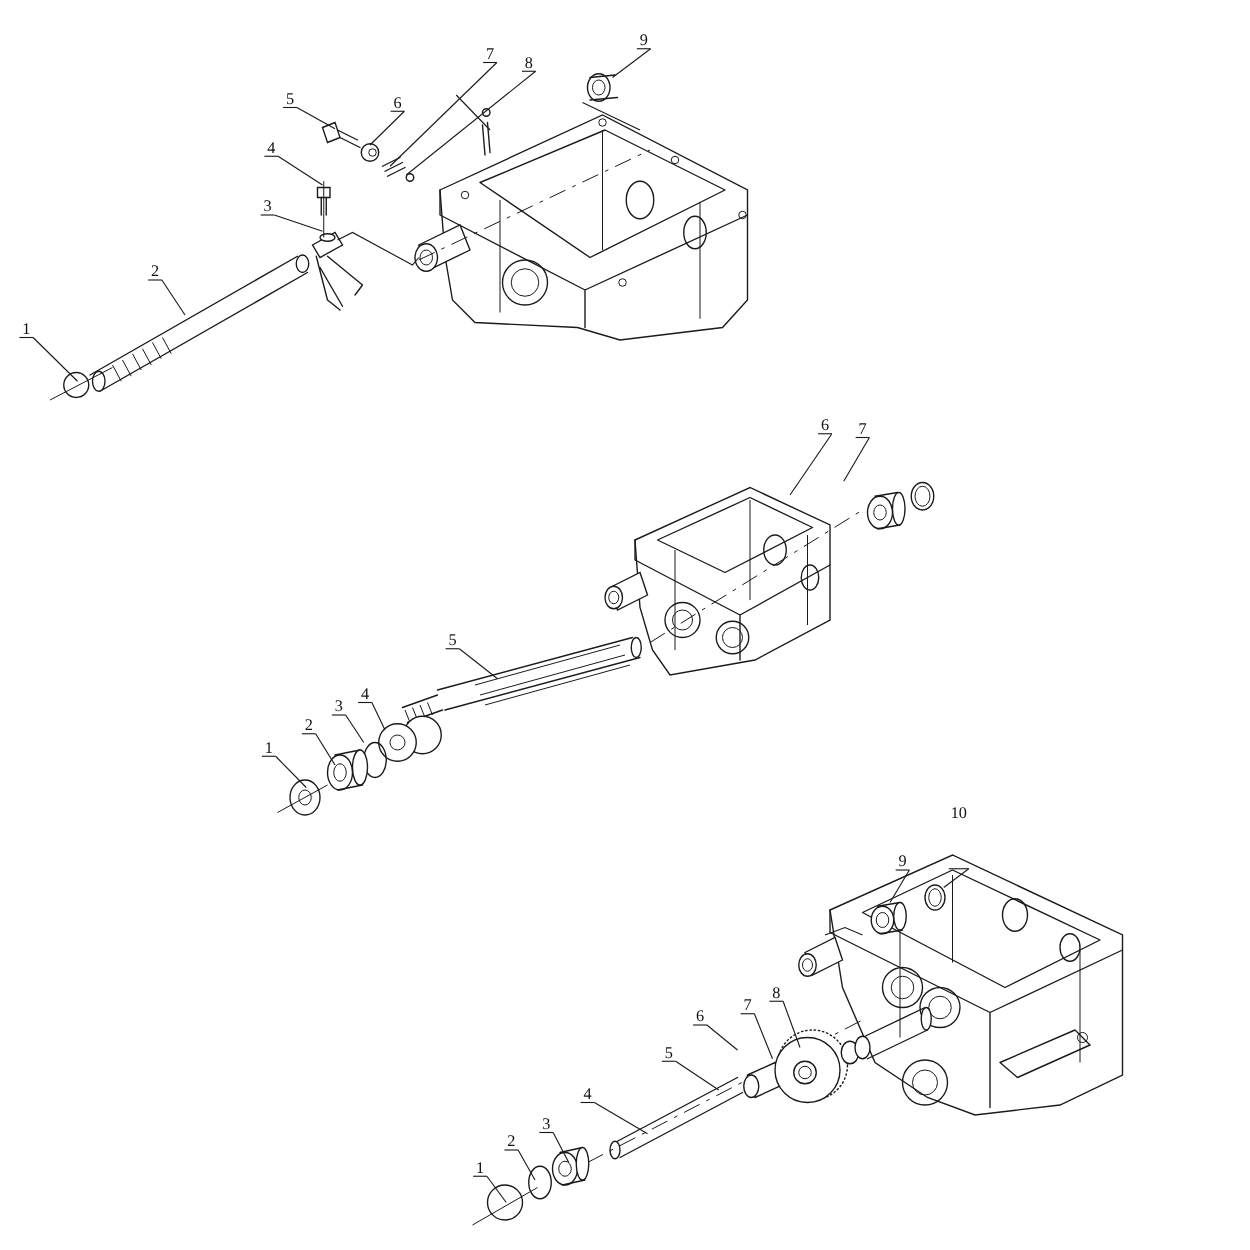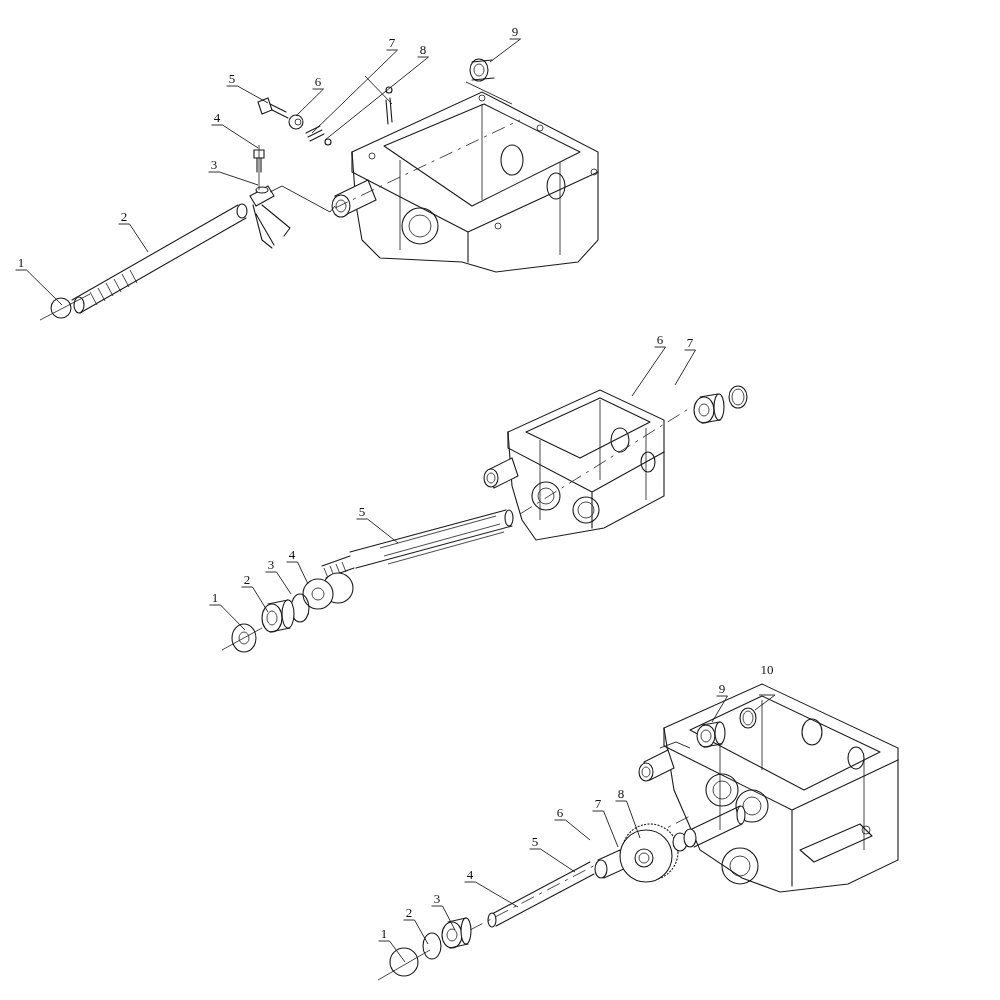--- a/index.html
+++ b/index.html
@@ -291,15 +291,15 @@
       <span class="callout" style="left: 690px; top: 349px;">7</span>
       <span class="callout" style="left: 384px; top: 940px;">1</span>
       <span class="callout" style="left: 409px; top: 919px;">2</span>
       <span class="callout" style="left: 437px; top: 905px;">3</span>
       <span class="callout" style="left: 470px; top: 881px;">4</span>
       <span class="callout" style="left: 535px; top: 848px;">5</span>
       <span class="callout" style="left: 560px; top: 819px;">6</span>
       <span class="callout" style="left: 598px; top: 810px;">7</span>
       <span class="callout" style="left: 621px; top: 800px;">8</span>
       <span class="callout" style="left: 722px; top: 695px;">9</span>
-      <span class="callout" style="left: 767px; top: 676px;">10</span>
+      <span class="callout" style="left: 767px; top: 656px;">10</span>
     </div>
 </div>
 
 </body></html>

